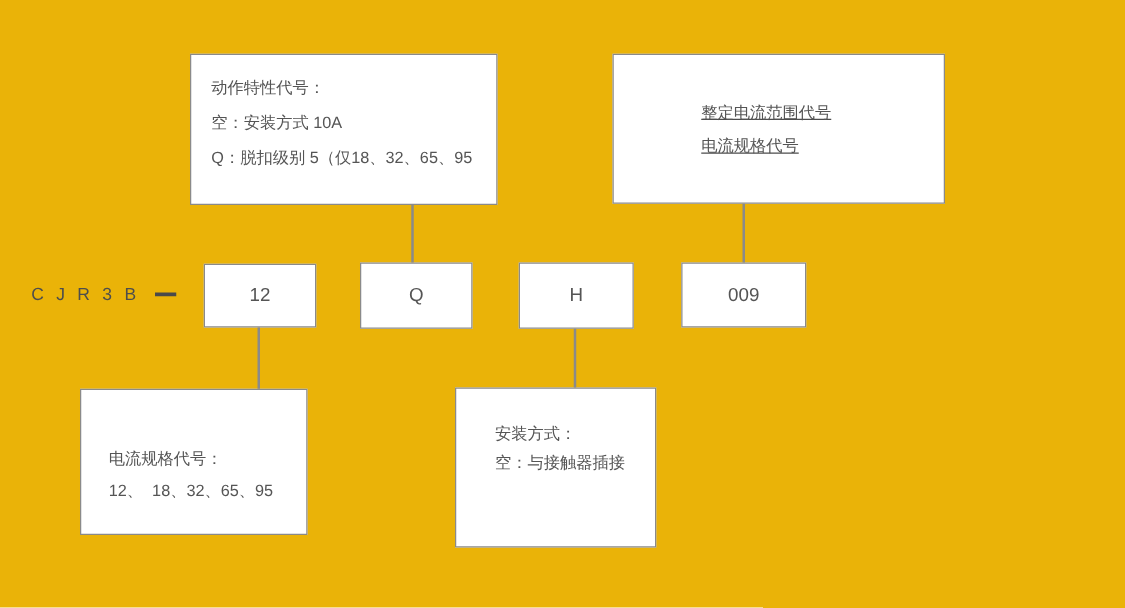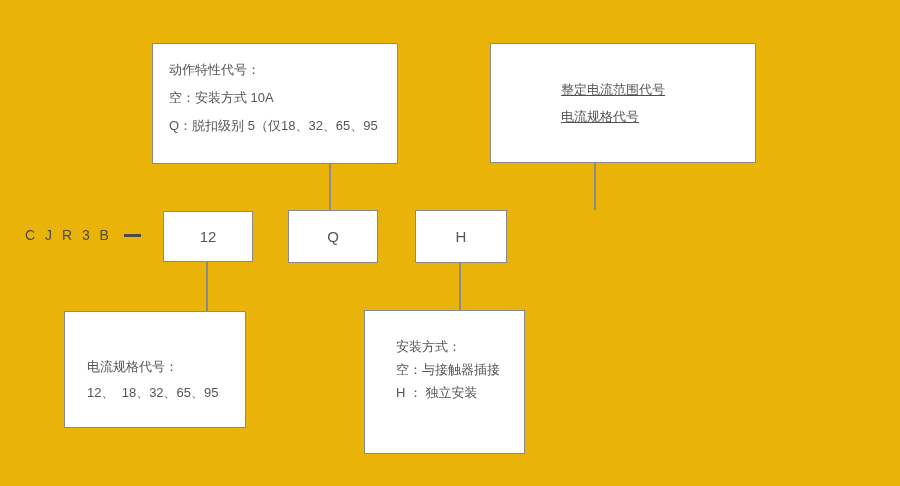--- a/index.html
+++ b/index.html
@@ -53,21 +53,21 @@
     left: 124px;
     top: 234px;
     width: 17px;
     height: 3px;
     background: #4a4a4a;
   }
   
   #box-action  { left: 152px; top: 43px;  width: 246px; height: 121px; padding: 12px 0 0 16px; line-height: 28px; }
   #box-range   { left: 490px; top: 43px;  width: 266px; height: 120px; padding: 32px 0 0 70px; line-height: 27px; text-decoration: underline; }
   #box-current { left: 64px;  top: 311px; width: 182px; height: 117px; padding: 42px 0 0 22px; line-height: 26px; }
-  #box-mount   { left: 364px; top: 310px; width: 161px; height: 144px; padding: 24px 0 0 31px; line-height: 23px; }
+  #box-mount   { left: 364px; top: 310px; width: 161px; height: 128px; padding: 24px 0 0 31px; line-height: 23px; }
   #code-1 { left: 163px; top: 211px; width: 90px;  height: 51px; }
   #code-2 { left: 288px; top: 210px; width: 90px;  height: 53px; }
   #code-3 { left: 415px; top: 210px; width: 92px;  height: 53px; }
   #code-4 { left: 545px; top: 210px; width: 100px; height: 52px; }
   #line-action-q   { left: 329px; top: 164px; height: 46px; }
   #line-range-009  { left: 594px; top: 163px; height: 47px; }
   #line-12-current { left: 206px; top: 262px; height: 49px; }
   #line-h-mount    { left: 459px; top: 263px; height: 47px; }
 </style>
 </head>
@@ -91,30 +91,32 @@
 
   <div class="box code-box" id="code-1">
     <span>12</span>
   </div>
   <div class="box code-box" id="code-2">
     <span>Q</span>
   </div>
   <div class="box code-box" id="code-3">
     <span>H</span>
   </div>
+  <div class="box code-box" id="code-4">
+    <span>009</span>
+  </div>
 
   <div class="box callout" id="box-current">
     <div class="tline">电流规格代号：</div>
     <div class="tline">12、  18、32、65、95</div>
   </div>
 
   <div class="box callout" id="box-mount">
     <div class="tline">安装方式：</div>
     <div class="tline">空：与接触器插接</div>
-    <div class="tline">H ： 独立安装</div>
   </div>
 
   <div class="vline" id="line-action-q"></div>
   <div class="vline" id="line-range-009"></div>
   <div class="vline" id="line-12-current"></div>
   <div class="vline" id="line-h-mount"></div>
 
 </div>
 
 </body></html>

